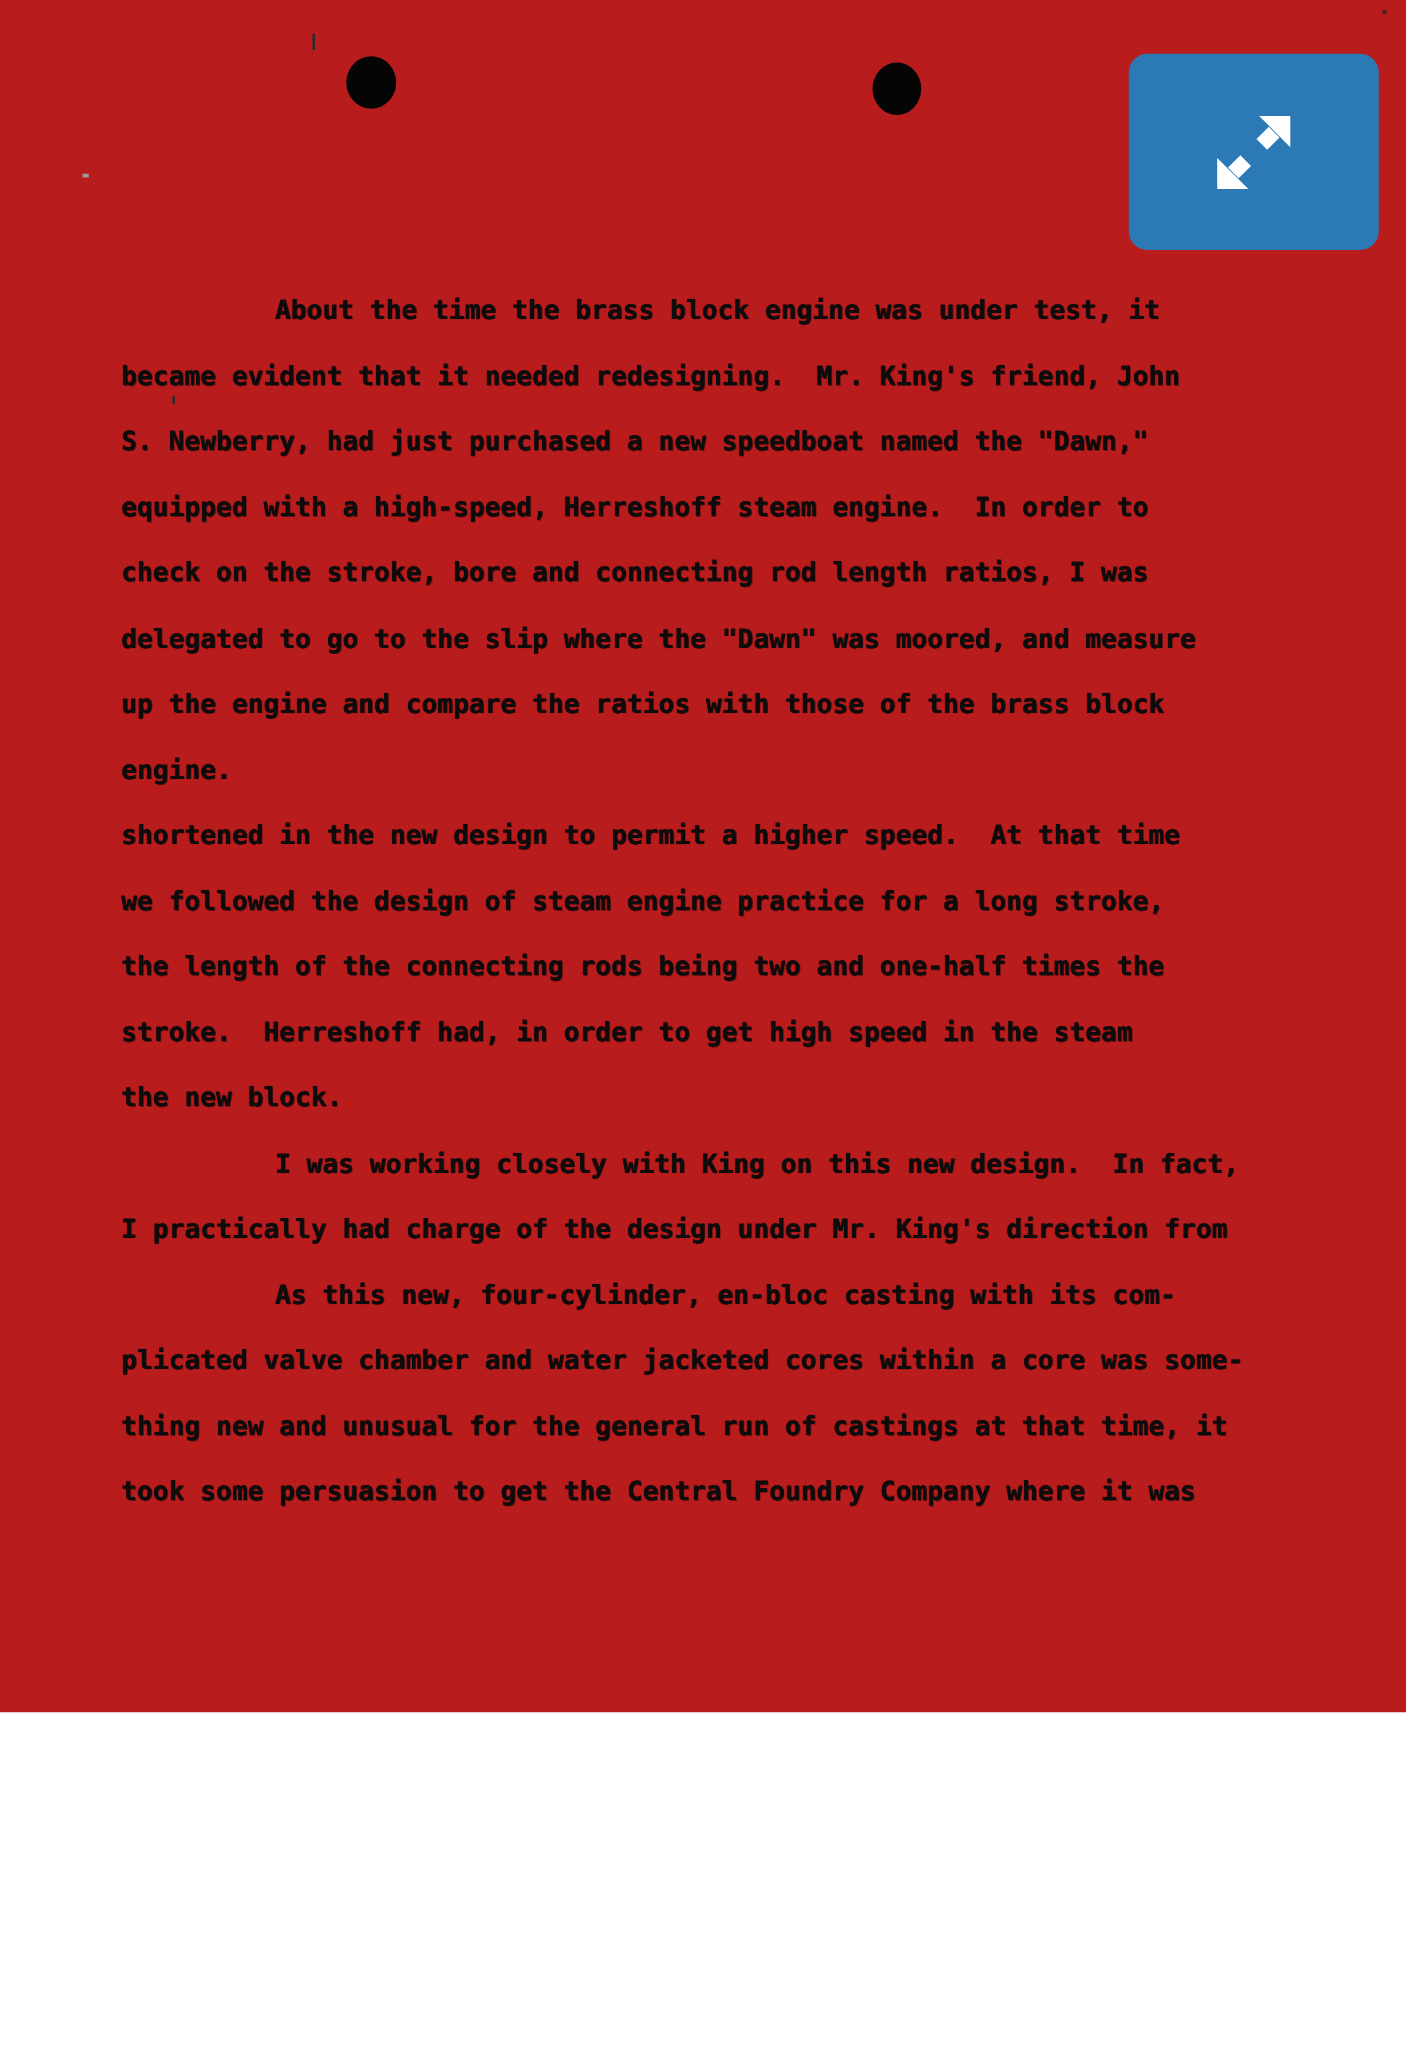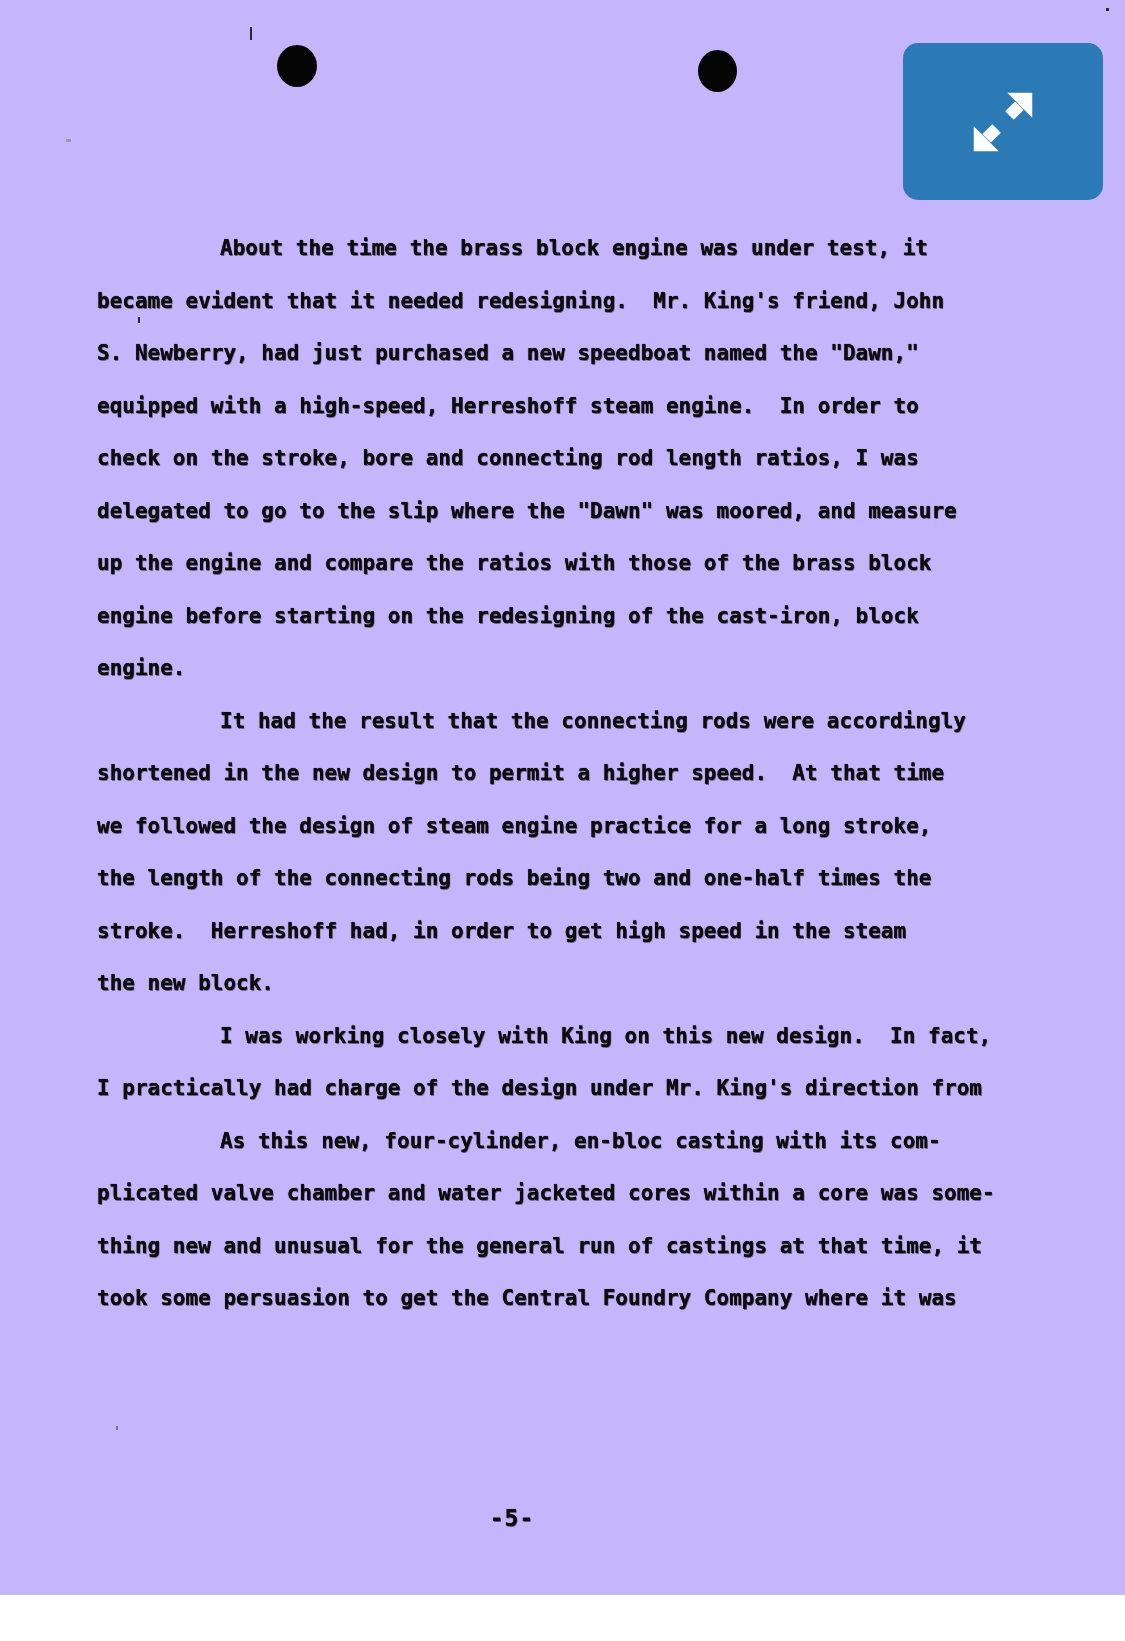--- a/index.html
+++ b/index.html
@@ -1,21 +1,21 @@
 <!DOCTYPE html>
 <html><head>
 <meta charset="utf-8">
 <style>
   * { margin: 0; padding: 0; box-sizing: border-box; }
   html, body { background: #ffffff; }
   .page {
     position: relative;
     width: 1125px;
-    height: 1595px;
-    background: #c4b5fd;
+    height: 1370px;
+    background: #b91c1c;
     overflow: hidden;
     font-family: "DejaVu Sans Mono", "Liberation Mono", monospace;
   }
   .hole {
     position: absolute;
     background: #050505;
     border-radius: 50%;
   }
   .hole.left  { left: 277px; top: 45px; width: 40px; height: 42px; }
   .hole.right { left: 698px; top: 50px; width: 39px; height: 42px; }
@@ -94,23 +94,21 @@
   </button>
 
   <div class="text-block" id="text-block">
       <div class="line indent">About the time the brass block engine was under test, it</div>
       <div class="line">became evident that it needed redesigning.  Mr. King's friend, John</div>
       <div class="line">S. Newberry, had just purchased a new speedboat named the "Dawn,"</div>
       <div class="line">equipped with a high-speed, Herreshoff steam engine.  In order to</div>
       <div class="line">check on the stroke, bore and connecting rod length ratios, I was</div>
       <div class="line">delegated to go to the slip where the "Dawn" was moored, and measure</div>
       <div class="line">up the engine and compare the ratios with those of the brass block</div>
-      <div class="line">engine before starting on the redesigning of the cast-iron, block</div>
       <div class="line">engine.</div>
-      <div class="line indent">It had the result that the connecting rods were accordingly</div>
       <div class="line">shortened in the new design to permit a higher speed.  At that time</div>
       <div class="line">we followed the design of steam engine practice for a long stroke,</div>
       <div class="line">the length of the connecting rods being two and one-half times the</div>
       <div class="line">stroke.  Herreshoff had, in order to get high speed in the steam</div>
       <div class="line">the new block.</div>
       <div class="line indent">I was working closely with King on this new design.  In fact,</div>
       <div class="line">I practically had charge of the design under Mr. King's direction from</div>
       <div class="line indent">As this new, four-cylinder, en-bloc casting with its com-</div>
       <div class="line">plicated valve chamber and water jacketed cores within a core was some-</div>
       <div class="line">thing new and unusual for the general run of castings at that time, it</div>

